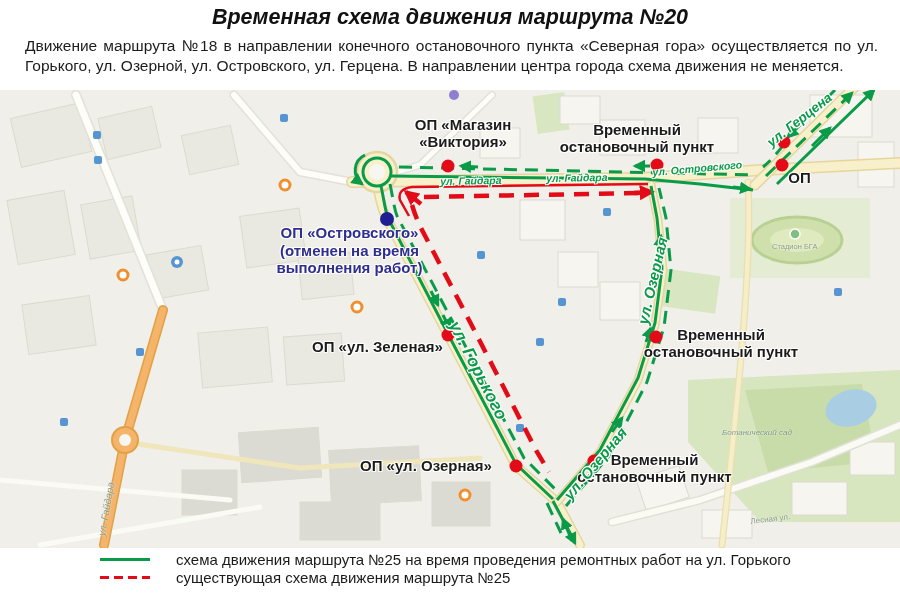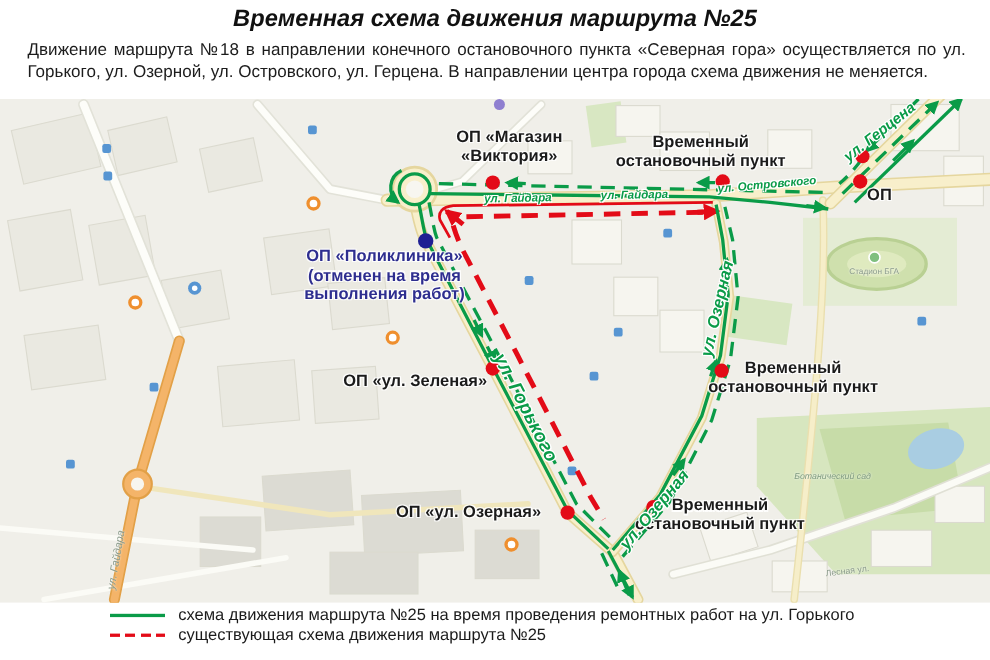--- a/index.html
+++ b/index.html
@@ -17,29 +17,29 @@
                    -1px 1px 0 rgba(255,255,255,.85),1px 1px 0 rgba(255,255,255,.85);}
   .stop-label.navy{color:#2e2e8f;line-height:17.5px;}
   .stop-label.left{text-align:center;}
   .street-label{position:absolute;font-style:italic;font-weight:bold;color:#0a9b48;
        white-space:nowrap;transform-origin:0 0;
        text-shadow:-1px -1px 0 #ffffff,1px -1px 0 #ffffff,-1px 1px 0 #ffffff,1px 1px 0 #ffffff;}
   .minor-label{position:absolute;color:#8b9b8b;white-space:nowrap;transform-origin:0 0;
        text-shadow:0 0 2px #fff;}
   .legend{position:absolute;left:100px;top:551px;}
   .legend-row{display:flex;align-items:center;height:17.5px;}
-  .legend-text{font-size:15px;color:#1b1b1b;margin-left:12px;white-space:nowrap;}
+  .legend-text{font-size:15px;color:#1b1b1b;margin-left:26px;white-space:nowrap;}
   .swatch{width:50px;flex:0 0 50px;height:3px;}
   .swatch.green{background:#0a9b48;}
   .swatch.red-dash{background:repeating-linear-gradient(90deg,#e30b17 0 9px,transparent 9px 14px);height:3.5px;}
 </style>
 </head>
 <body>
 
-<h1 class="page-title">Временная схема движения маршрута №25</h1>
+<h1 class="page-title">Временная схема движения маршрута №20</h1>
 <p class="route-description">Движение маршрута №18 в направлении конечного остановочного пункта «Северная гора» осуществляется по ул. Горького, ул. Озерной, ул. Островского, ул. Герцена. В направлении центра города схема движения не меняется.</p>
 
 <div class="map-wrap">
 <svg width="900" height="458" viewBox="0 90 900 458">
   <defs>
     <marker id="mg" viewBox="0 0 10 10" refX="8" refY="5" markerWidth="4.2" markerHeight="4.2" orient="auto">
       <path d="M0,0 L10,5 L0,10 z" fill="#0a9b48"></path>
     </marker>
     <marker id="mr" viewBox="0 0 10 10" refX="8" refY="5" markerWidth="3.4" markerHeight="3.4" orient="auto">
       <path d="M0,0 L10,5 L0,10 z" fill="#e30b17"></path>
@@ -205,21 +205,21 @@
   <div>«Виктория»</div>
 </div>
 <div class="stop-label" style="left:548px;top:31px;width:178px;">
   <div>Временный</div>
   <div>остановочный пункт</div>
 </div>
 <div class="stop-label" style="left:712px;top:79px;width:175px;">
   <div>ОП</div>
 </div>
 <div class="stop-label navy" style="left:252px;top:134px;width:195px;">
-  <div>ОП «Поликлиника»</div>
+  <div>ОП «Островского»</div>
   <div>(отменен на время</div>
   <div>выполнения работ)</div>
 </div>
 <div class="stop-label left" style="left:312px;top:248px;">
   <div>ОП «ул. Зеленая»</div>
 </div>
 <div class="stop-label" style="left:631px;top:236px;width:180px;">
   <div>Временный</div>
   <div>остановочный пункт</div>
 </div>

